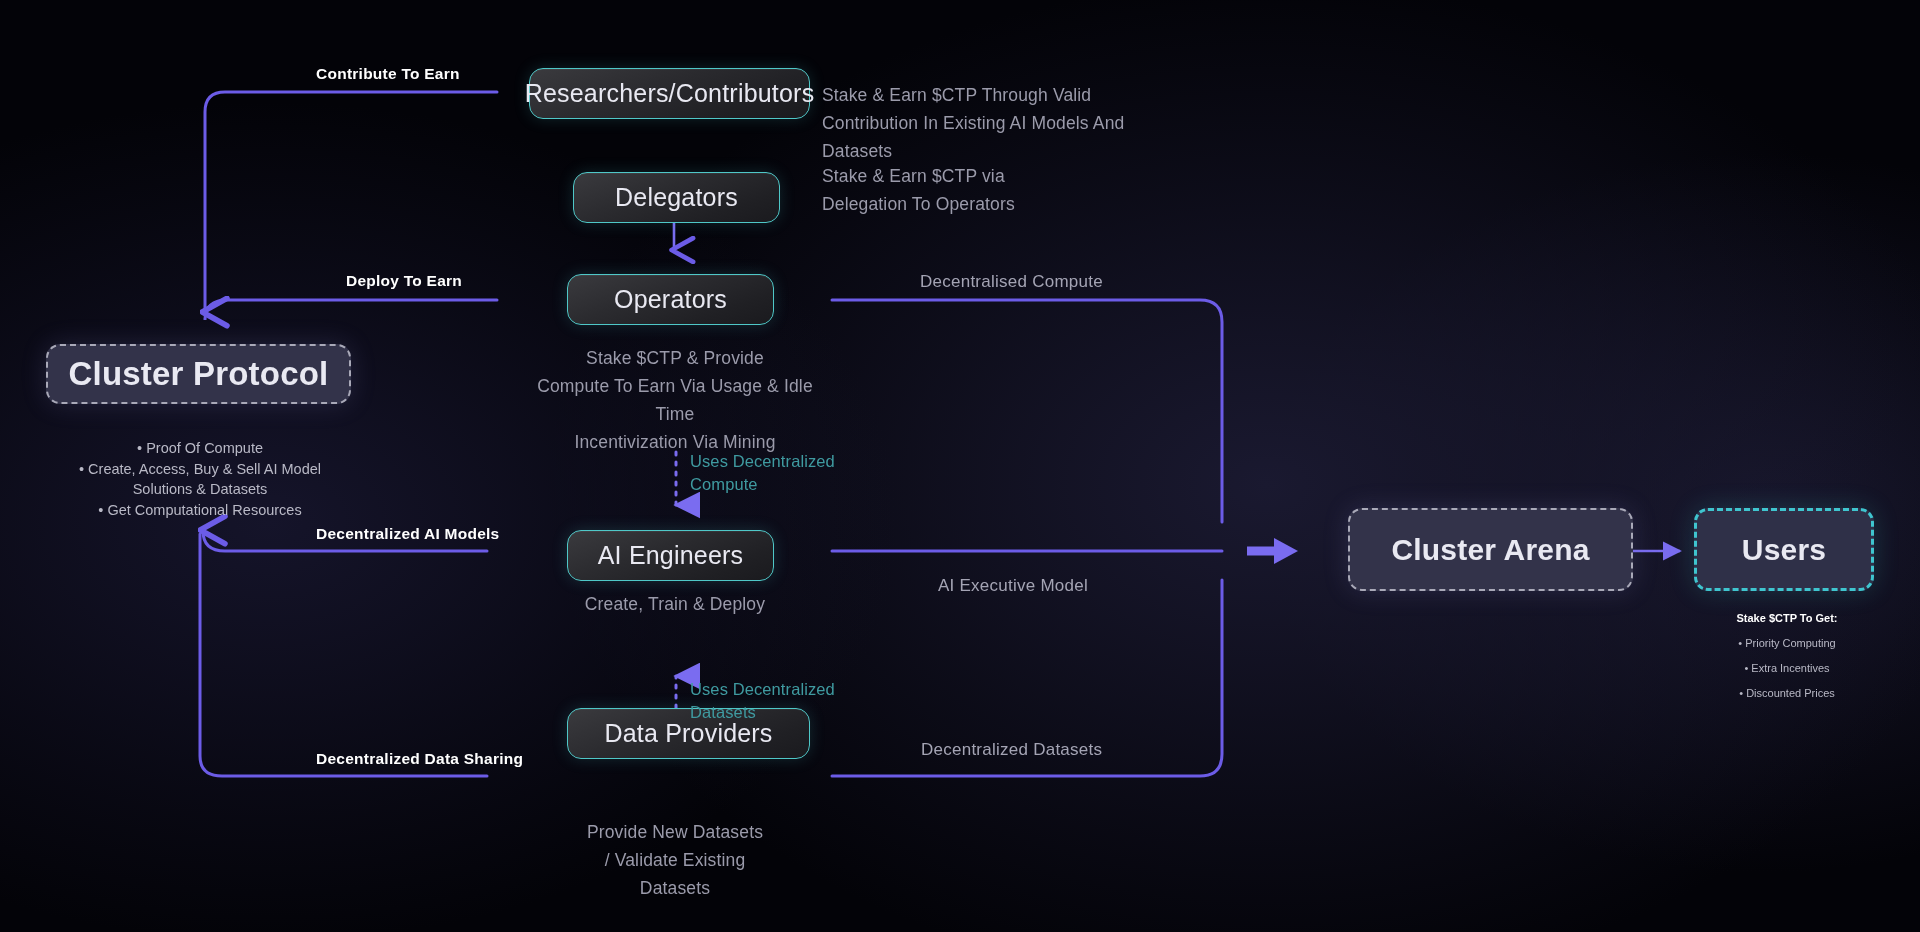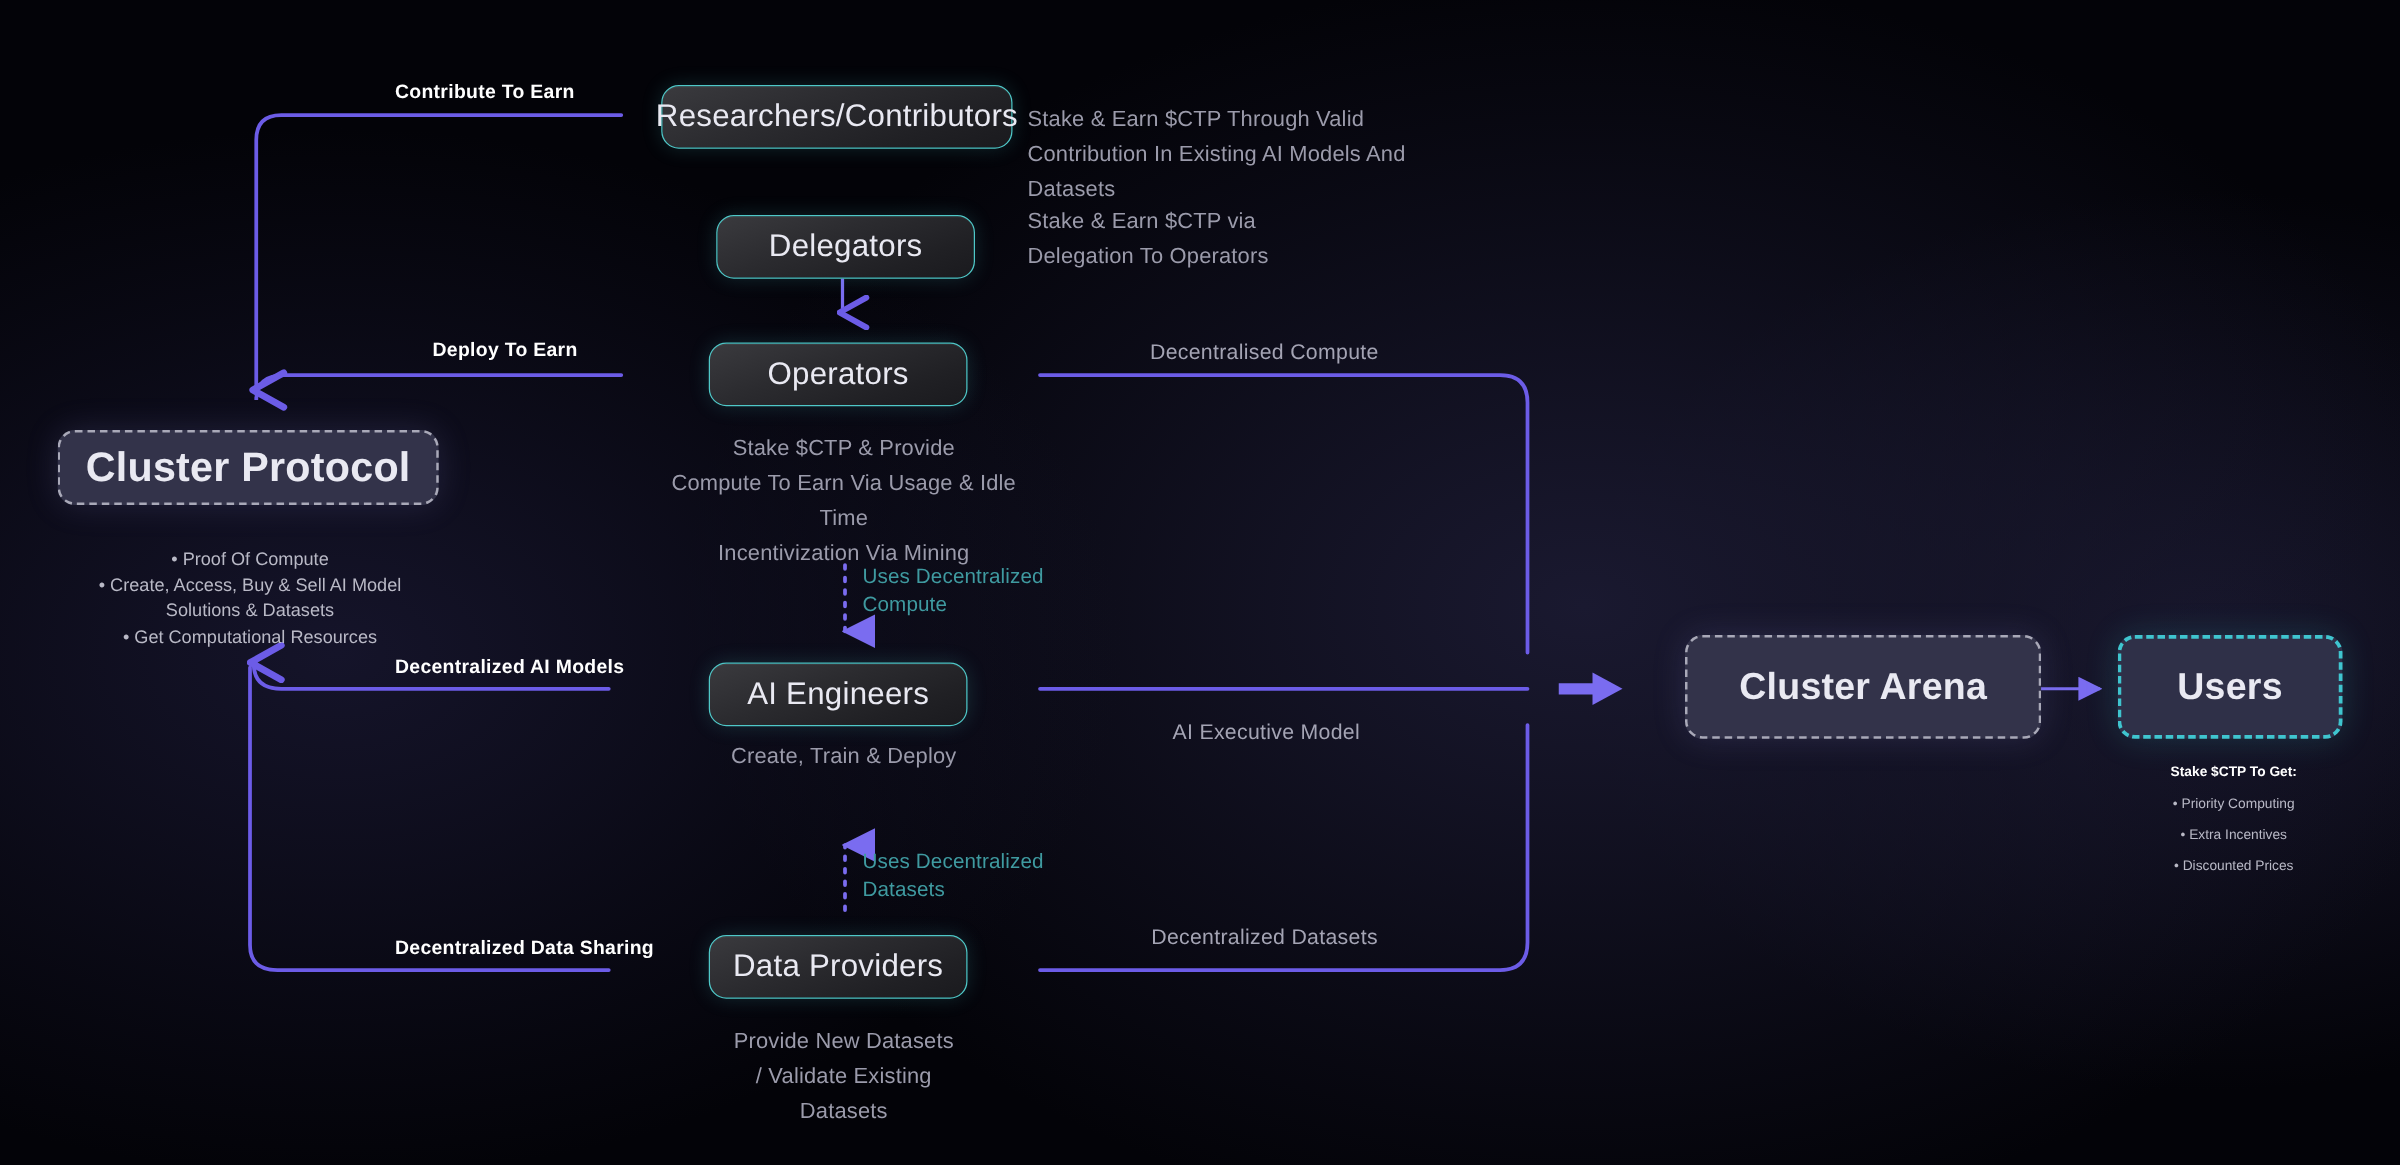--- a/index.html
+++ b/index.html
@@ -130,21 +130,21 @@
   </div>
 
   <div class="node teal" style="left:567px;top:274px;width:207px;height:51px;">
     <span>Operators</span>
   </div>
 
   <div class="node teal" style="left:567px;top:530px;width:207px;height:51px;">
     <span>AI Engineers</span>
   </div>
 
-  <div class="node teal" style="left:567px;top:748px;width:207px;height:51px;justify-content:center;">
+  <div class="node teal" style="left:567px;top:708px;width:243px;height:51px;justify-content:center;">
     <span>Data Providers</span>
   </div>
 
   <div class="node dash-gray" style="left:1348px;top:508px;width:285px;height:83px;font-size:30px;">
     <span>Cluster Arena</span>
   </div>
 
   <div class="node dash-teal" style="left:1694px;top:508px;width:180px;height:83px;font-size:30px;">
     <span>Users</span>
   </div>

